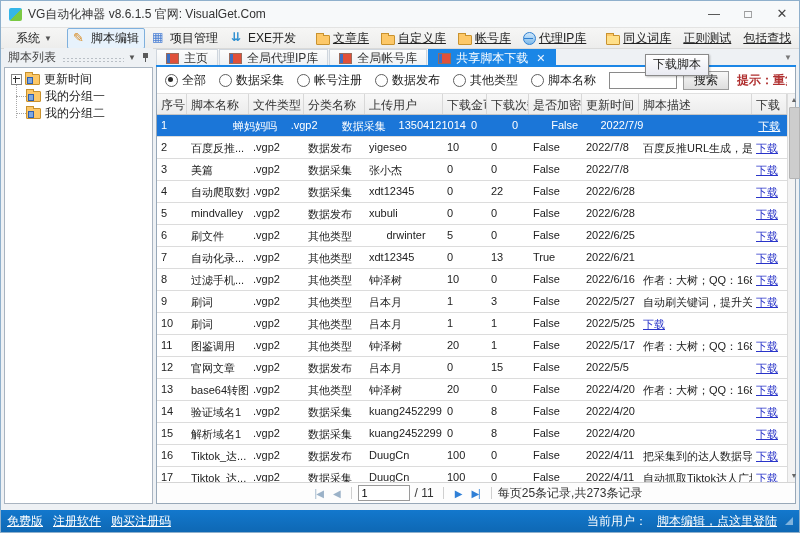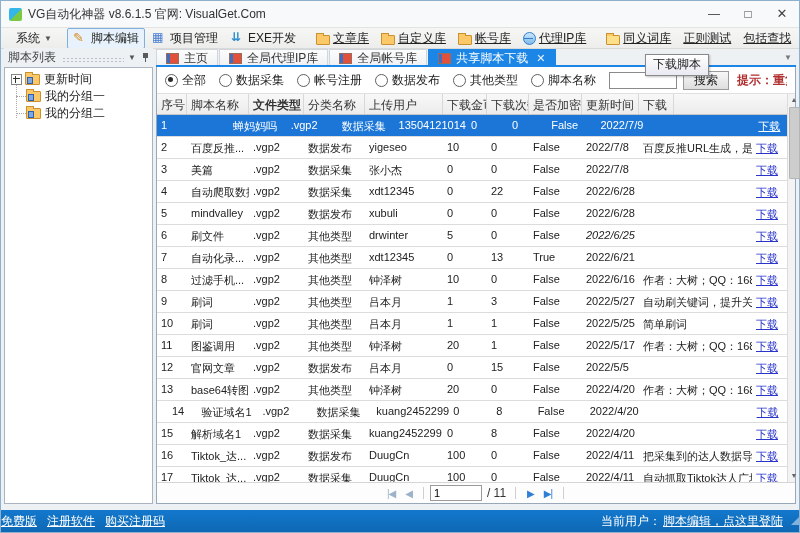--- a/index.html
+++ b/index.html
@@ -103,24 +103,24 @@
   .pg-btn.en{color:#2f7fd6;}
   .pg-sep{width:1px;height:12px;background:#cfcfcf;margin:0 6px;}
   .page-input{width:44px;height:14px;border:1px solid #9a9a9a;font-size:11px;padding:0 3px;margin-right:5px;}
   .pg-total{color:#333;margin-right:3px;}
   .pg-summary{color:#333;}
 
   
   .tooltip{position:absolute;left:644px;top:53px;padding:1px 7px 2px;background:linear-gradient(#ffffff,#e9eaf2);border:1px solid #8a8a8a;box-shadow:1px 1px 2px rgba(0,0,0,.25);color:#222;z-index:50;white-space:nowrap;}
 
   
-  .statusbar{position:absolute;left:0;right:0;bottom:0;height:22px;background:linear-gradient(#1378cd,#0e68b4);display:flex;align-items:center;color:#fff;padding:0 0;box-sizing:border-box;}
+  .statusbar{position:absolute;left:0;right:0;bottom:0;height:22px;background:linear-gradient(#1378cd,#0e68b4);display:flex;align-items:center;color:#fff;padding:0 6px;box-sizing:border-box;}
   .sb-link{color:#fff;text-decoration:underline;margin-right:10px;white-space:nowrap;}
   .sb-right{margin-left:auto;display:flex;align-items:center;white-space:nowrap;}
-  .sb-user-label{margin-right:2px;}
+  .sb-user-label{margin-right:10px;}
   .sb-login{text-decoration:underline;}
   .resize-grip{width:0;height:0;border-left:8px solid transparent;border-bottom:8px solid #7fb3dd;margin-left:8px;}
 </style>
 </head>
 <body>
 
 <div class="window">
 
   <div class="titlebar">
     <span class="app-icon"></span>
@@ -266,27 +266,28 @@
           <input class="search-input" value="" style="">
           <button class="search-btn">搜索</button>
           <span class="hint">提示：重复下载同一脚本不会多次扣除金币</span>
         </div>
 
         <div class="tablewrap">
           <div class="grid">
             <div class="grid-header">
                 <span class="hcell" style="width: 30px;">序号</span>
                 <span class="hcell" style="width: 62px;">脚本名称</span>
-                <span class="hcell" style="width: 55px; font-weight: bold;">文件类型</span>
+                <span class="hcell" style="width: 55px;">文件类型</span>
                 <span class="hcell" style="width: 61px;">分类名称</span>
                 <span class="hcell" style="width: 78px;">上传用户</span>
                 <span class="hcell" style="width: 44px;">下载金币</span>
                 <span class="hcell" style="width: 42px;">下载次数</span>
                 <span class="hcell" style="width: 53px;">是否加密</span>
                 <span class="hcell" style="width: 57px;">更新时间</span>
+                <span class="hcell" style="width: 113px;">脚本描述</span>
                 <span class="hcell" style="width: 35px;">下载</span>
               </div>
             <div class="grid-body">
                 <div class="grow selected">
                   <span class="gcell" style="width: 30px;">1</span>
                   <span class="gcell" style="width: 62px; margin-left: 44px;">蝉妈妈吗</span>
                   <span class="gcell" style="width: 55px;">.vgp2</span>
                   <span class="gcell" style="width: 61px;">数据采集</span>
                   <span class="gcell over" style="width: 78px;">13504121014</span>
                   <span class="gcell" style="width: 44px;">0</span>
@@ -346,25 +347,25 @@
                   <span class="gcell" style="width: 53px;">False</span>
                   <span class="gcell" style="width: 57px;">2022/6/28</span>
                   <span class="gcell" style="width: 113px;"></span>
                   <span class="gcell" style="width: 35px;"><a class="dl-link">下载</a></span>
                 </div>
                 <div class="grow">
                   <span class="gcell" style="width: 30px;">6</span>
                   <span class="gcell" style="width: 62px;">刷文件</span>
                   <span class="gcell" style="width: 55px;">.vgp2</span>
                   <span class="gcell" style="width: 61px;">其他类型</span>
-                  <span class="gcell over" style="width: 78px;">drwinter</span>
+                  <span class="gcell over" style="width: 78px; text-align: center;">drwinter</span>
                   <span class="gcell" style="width: 44px;">5</span>
                   <span class="gcell" style="width: 42px;">0</span>
                   <span class="gcell" style="width: 53px;">False</span>
-                  <span class="gcell" style="width: 57px; font-style: italic;">2022/6/25</span>
+                  <span class="gcell" style="width: 57px;">2022/6/25</span>
                   <span class="gcell" style="width: 113px;"></span>
                   <span class="gcell" style="width: 35px;"><a class="dl-link">下载</a></span>
                 </div>
                 <div class="grow">
                   <span class="gcell" style="width: 30px;">7</span>
                   <span class="gcell" style="width: 62px;">自动化录...</span>
                   <span class="gcell" style="width: 55px;">.vgp2</span>
                   <span class="gcell" style="width: 61px;">其他类型</span>
                   <span class="gcell over" style="width: 78px;">xdt12345</span>
                   <span class="gcell" style="width: 44px;">0</span>
@@ -403,21 +404,20 @@
                 <div class="grow">
                   <span class="gcell" style="width: 30px;">10</span>
                   <span class="gcell" style="width: 62px;">刷词</span>
                   <span class="gcell" style="width: 55px;">.vgp2</span>
                   <span class="gcell" style="width: 61px;">其他类型</span>
                   <span class="gcell over" style="width: 78px;">吕本月</span>
                   <span class="gcell" style="width: 44px;">1</span>
                   <span class="gcell" style="width: 42px;">1</span>
                   <span class="gcell" style="width: 53px;">False</span>
                   <span class="gcell" style="width: 57px;">2022/5/25</span>
-                  <span class="gcell" style="width: 113px;">简单刷词</span>
                   <span class="gcell" style="width: 35px;"><a class="dl-link">下载</a></span>
                 </div>
                 <div class="grow">
                   <span class="gcell" style="width: 30px;">11</span>
                   <span class="gcell" style="width: 62px;">图鉴调用</span>
                   <span class="gcell" style="width: 55px;">.vgp2</span>
                   <span class="gcell" style="width: 61px;">其他类型</span>
                   <span class="gcell over" style="width: 78px;">钟泽树</span>
                   <span class="gcell" style="width: 44px;">20</span>
                   <span class="gcell" style="width: 42px;">1</span>
@@ -446,21 +446,21 @@
                   <span class="gcell" style="width: 61px;">其他类型</span>
                   <span class="gcell over" style="width: 78px;">钟泽树</span>
                   <span class="gcell" style="width: 44px;">20</span>
                   <span class="gcell" style="width: 42px;">0</span>
                   <span class="gcell" style="width: 53px;">False</span>
                   <span class="gcell" style="width: 57px;">2022/4/20</span>
                   <span class="gcell" style="width: 113px;">作者：大树；QQ：168992...</span>
                   <span class="gcell" style="width: 35px;"><a class="dl-link">下载</a></span>
                 </div>
                 <div class="grow">
-                  <span class="gcell" style="width: 30px; margin-left: 11px;">14</span>
+                  <span class="gcell" style="width: 30px;">14</span>
                   <span class="gcell" style="width: 62px;">验证域名1</span>
                   <span class="gcell" style="width: 55px;">.vgp2</span>
                   <span class="gcell" style="width: 61px;">数据采集</span>
                   <span class="gcell over" style="width: 78px;">kuang2452299</span>
                   <span class="gcell" style="width: 44px;">0</span>
                   <span class="gcell" style="width: 42px;">8</span>
                   <span class="gcell" style="width: 53px;">False</span>
                   <span class="gcell" style="width: 57px;">2022/4/20</span>
                   <span class="gcell" style="width: 113px;"></span>
                   <span class="gcell" style="width: 35px;"><a class="dl-link">下载</a></span>
@@ -517,20 +517,21 @@
           <div class="pg">
             <span class="pg-btn dis">|◀</span>
             <span class="pg-btn dis">◀</span>
             <span class="pg-sep"></span>
             <input class="page-input" value="1" style="">
             <span class="pg-total">/ 11</span>
             <span class="pg-sep"></span>
             <span class="pg-btn en">▶</span>
             <span class="pg-btn en">▶|</span>
             <span class="pg-sep"></span>
+            <span class="pg-summary">每页25条记录,共273条记录</span>
           </div>
         </div>
 
       </div>
     </div>
   </div>
 
   <div class="tooltip">下载脚本</div>
 
   <div class="statusbar">

